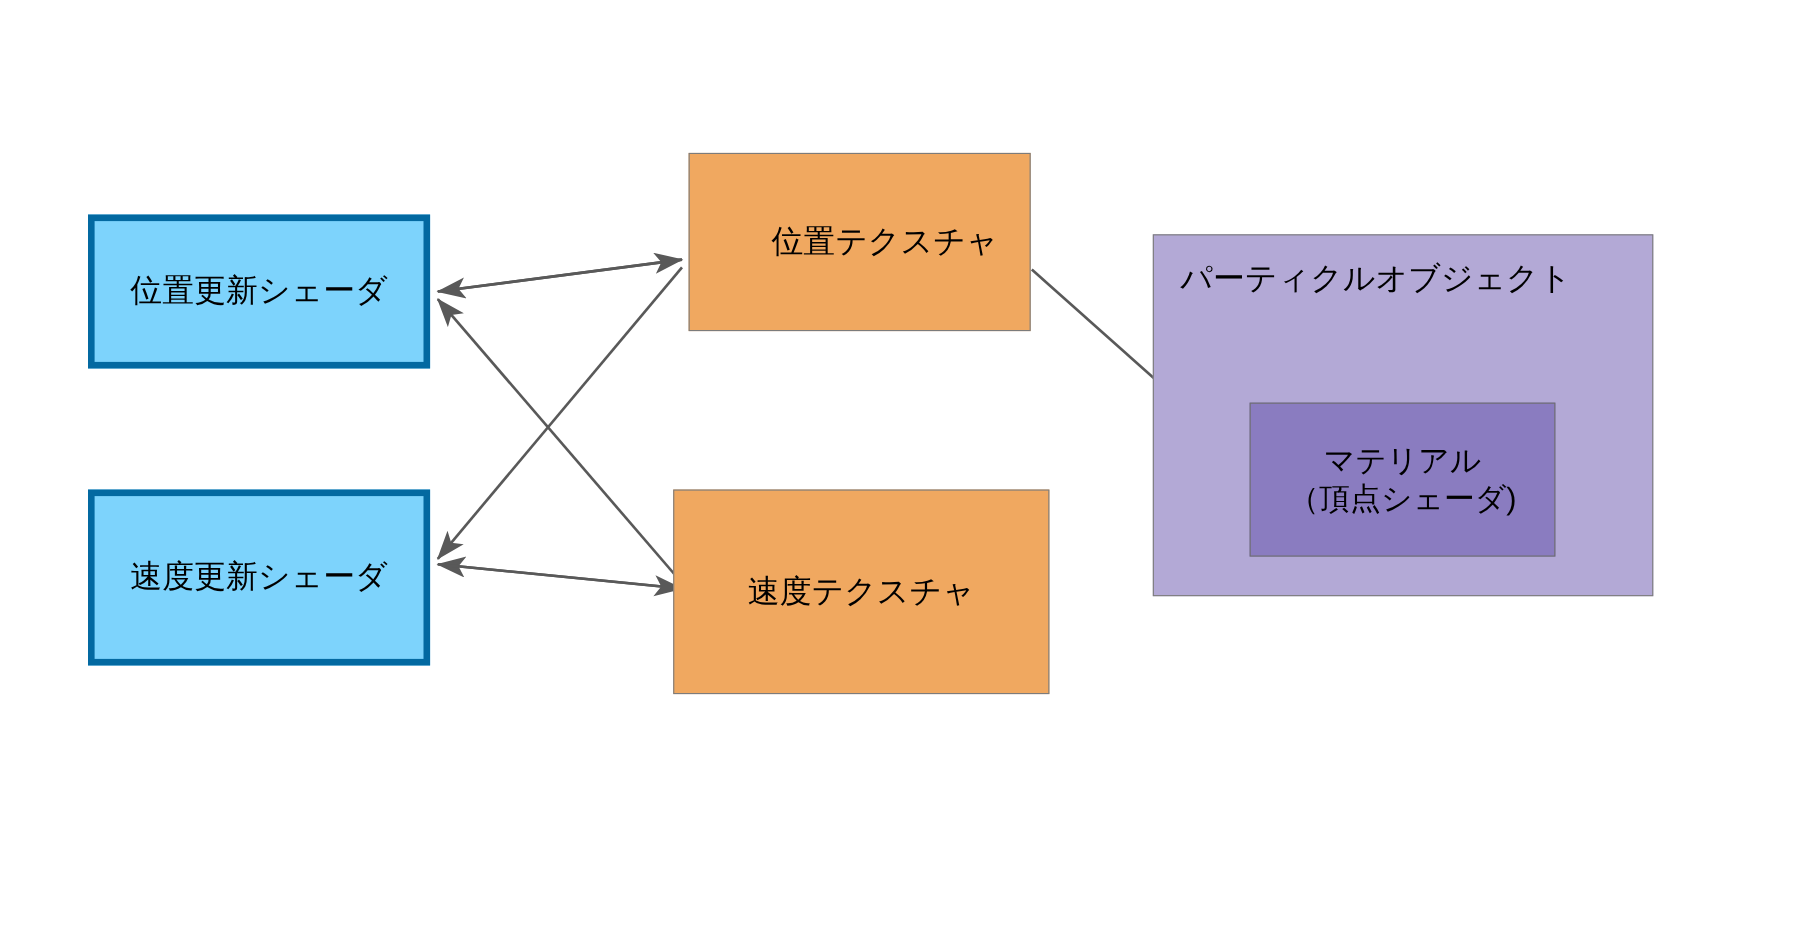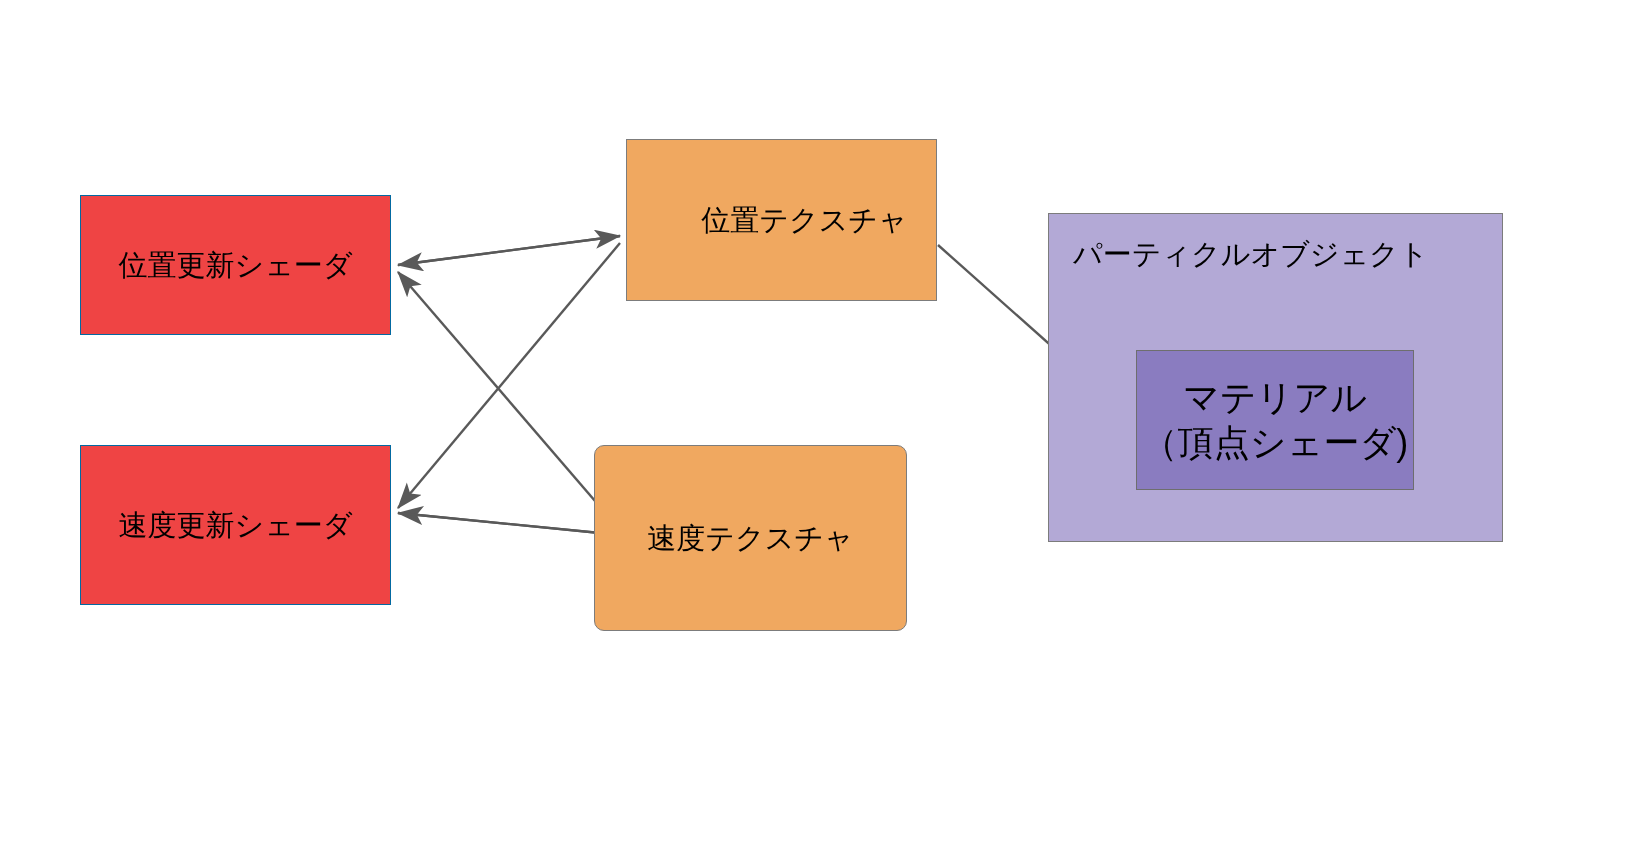--- a/index.html
+++ b/index.html
@@ -31,22 +31,22 @@
     box-sizing: border-box;
     display: flex;
     align-items: center;
     justify-content: center;
     text-align: center;
     color: #000000;
     line-height: 1.25;
     white-space: pre-line;
   }
   .node-shader {
-    background: #ef4444;
-    border: 1px solid #0369a1;
+    background: #7dd3fc;
+    border: 6px solid #0369a1;
     font-size: 29px;
   }
   .node-texture {
     background: #F0A860;
     border: 1px solid #7C7C7C;
     font-size: 29px;
   }
   .node-object {
     background: #B3A9D6;
     border: 1px solid #7C7C7C;
@@ -54,21 +54,22 @@
     justify-content: flex-start;
     font-size: 29px;
   }
   .node-object .obj-title {
     padding: 22px 0 0 24px;
     text-align: left;
   }
   .node-material {
     background: #8A7CC0;
     border: 1px solid #6E6E6E;
-    font-size: 36px;
+    font-size: 28px;
+    margin-top: 16px;
   }
 </style>
 </head>
 <body>
 
 <div id="canvas">
 
   <svg class="edges" viewBox="0 0 1648 856" width="1648" height="856" xmlns="http://www.w3.org/2000/svg">
     <defs>
       <marker id="ah" markerWidth="12" markerHeight="12" refX="10.5" refY="4" orient="auto" markerUnits="strokeWidth">
@@ -98,21 +99,21 @@
       <line x1="938" y1="245" x2="1130" y2="416" stroke="#595959" stroke-width="2.4" marker-end="url(#ah)"></line>
     </g>
   </svg>
 
   <div class="node node-shader" style="left:80px; top:195px; width:311px; height:140px;">位置更新シェーダ</div>
 
   <div class="node node-shader" style="left:80px; top:445px; width:311px; height:160px;">速度更新シェーダ</div>
 
   <div class="node node-texture" style="left:626px; top:139px; width:311px; height:162px;padding-left:46px;">位置テクスチャ</div>
 
-  <div class="node node-texture" style="left:594px; top:445px; width:313px; height:186px;border-radius:10px;">速度テクスチャ</div>
+  <div class="node node-texture" style="left:612px; top:445px; width:342px; height:186px;">速度テクスチャ</div>
 
   <div class="node node-object" style="left:1048px; top:213px; width:455px; height:329px;">
     <div class="obj-title">パーティクルオブジェクト</div>
   </div>
 
   <div class="node node-material" style="left:1136px; top:350px; width:278px; height:140px;">マテリアル
 （頂点シェーダ)</div>
 
 </div>
 

